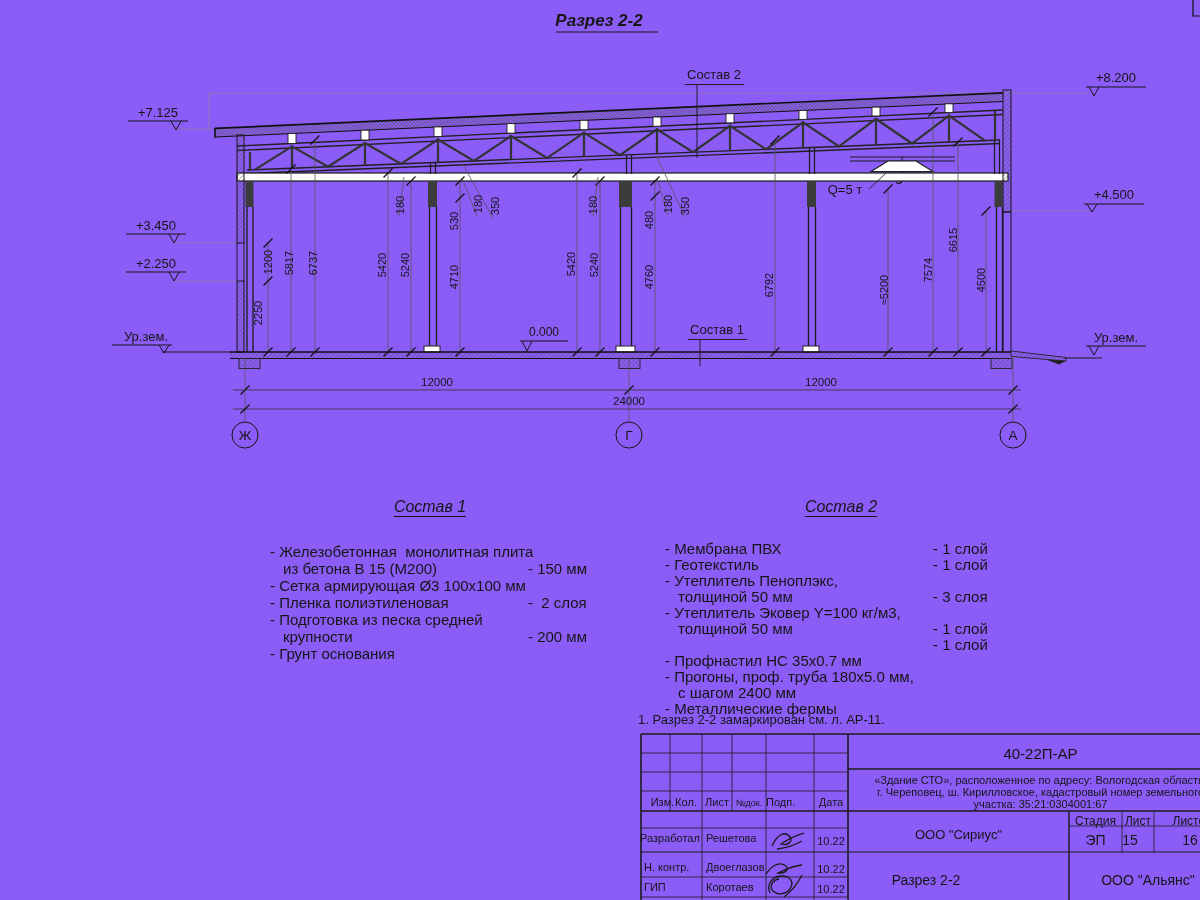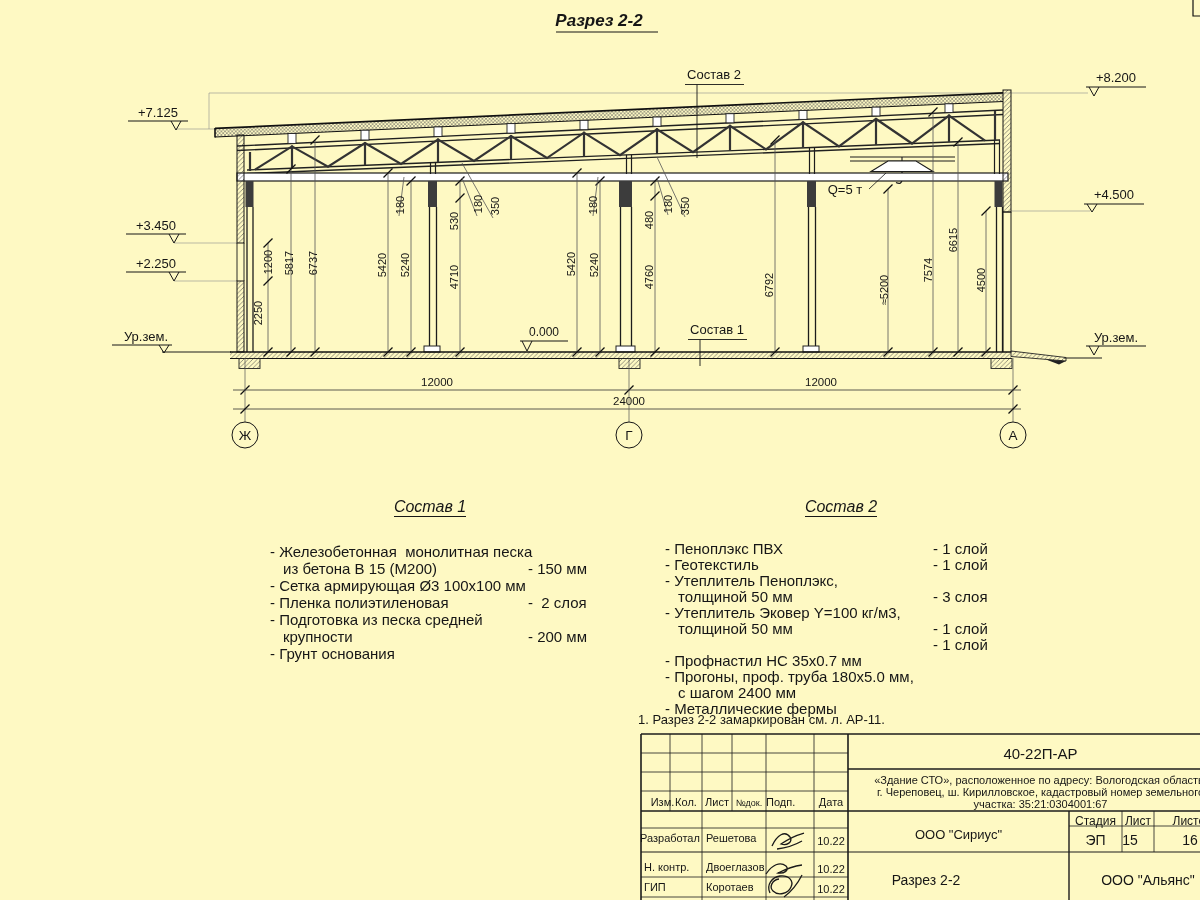--- a/index.html
+++ b/index.html
@@ -1,16 +1,16 @@
 <!DOCTYPE html>
 <html><head>
 <meta charset="utf-8">
 <style>
   html,body{margin:0;padding:0;background:#fff;}
-  .sheet{position:relative;width:1200px;height:900px;background:#fef9c3;overflow:hidden;
+  .sheet{position:relative;width:1200px;height:900px;background:#8b5cf6;overflow:hidden;
          font-family:"Liberation Sans",sans-serif;color:#161616;}
   svg{position:absolute;left:0;top:0;font-family:"Liberation Sans",sans-serif;}
   svg text{fill:#161616;}
   .dim{font-size:11px;text-anchor:middle;dominant-baseline:middle;}
   .elev{font-size:13px;text-anchor:middle;}
   .axis{font-size:13.5px;text-anchor:middle;dominant-baseline:central;}
   .spanlbl{font-size:11.5px;text-anchor:middle;}
   .callout{font-size:13px;text-anchor:middle;}
   .dtitle{font-size:17px;font-style:italic;font-weight:600;text-anchor:middle;}
   .t{position:absolute;white-space:pre;color:#161616;}
@@ -351,21 +351,21 @@
 
   <g stroke="#1a1a1a" fill="none" stroke-width="1.3">
     <path d="M772,846 c5,-11 13,-16 18,-9 c3,5 -3,9 -9,7 c7,-5 16,-9 23,-11 M777,849 c9,-1 18,-4 25,-8"></path>
     <path d="M766,874 c6,-9 14,-13 20,-8 c4,4 -2,8 -8,7 c8,-4 17,-7 24,-8 M770,893 c-4,-8 2,-16 10,-17 c9,-1 14,5 11,11 c-3,7 -13,9 -18,4 c-4,-4 -1,-11 6,-12 M784,897 c8,-6 14,-14 18,-22"></path>
   </g>
 </svg>
 
 <div class="comp-title" style="left:305px;top:498px;"><span>Состав 1</span></div>
 <div class="comp c1" style="left:270px;top:0px;">
   <div class="crow" style="top:543px;">
-        <span class="lt">- Железобетонная  монолитная песка</span>
+        <span class="lt">- Железобетонная  монолитная плита</span>
         <span class="rv"></span>
       </div>
   <div class="crow ind" style="top:560px;">
         <span class="lt">из бетона В 15 (М200)</span>
         <span class="rv">- 150 мм</span>
       </div>
   <div class="crow" style="top:577px;">
         <span class="lt">- Сетка армирующая Ø3 100х100 мм</span>
         <span class="rv"></span>
       </div>
@@ -383,21 +383,21 @@
       </div>
   <div class="crow" style="top:645px;">
         <span class="lt">- Грунт основания</span>
         <span class="rv"></span>
       </div>
 </div>
 
 <div class="comp-title" style="left:716px;top:498px;"><span>Состав 2</span></div>
 <div class="comp c2" style="left:665px;top:0px;">
   <div class="crow" style="top:540px;">
-        <span class="lt">- Пеноплэкс ПВХ</span>
+        <span class="lt">- Мембрана ПВХ</span>
         <span class="rv">- 1 слой</span>
       </div>
   <div class="crow" style="top:556px;">
         <span class="lt">- Геотекстиль</span>
         <span class="rv">- 1 слой</span>
       </div>
   <div class="crow" style="top:572px;text-align:right;">
         <span class="lt">- Утеплитель Пеноплэкс,</span>
         <span class="rv"></span>
       </div>

